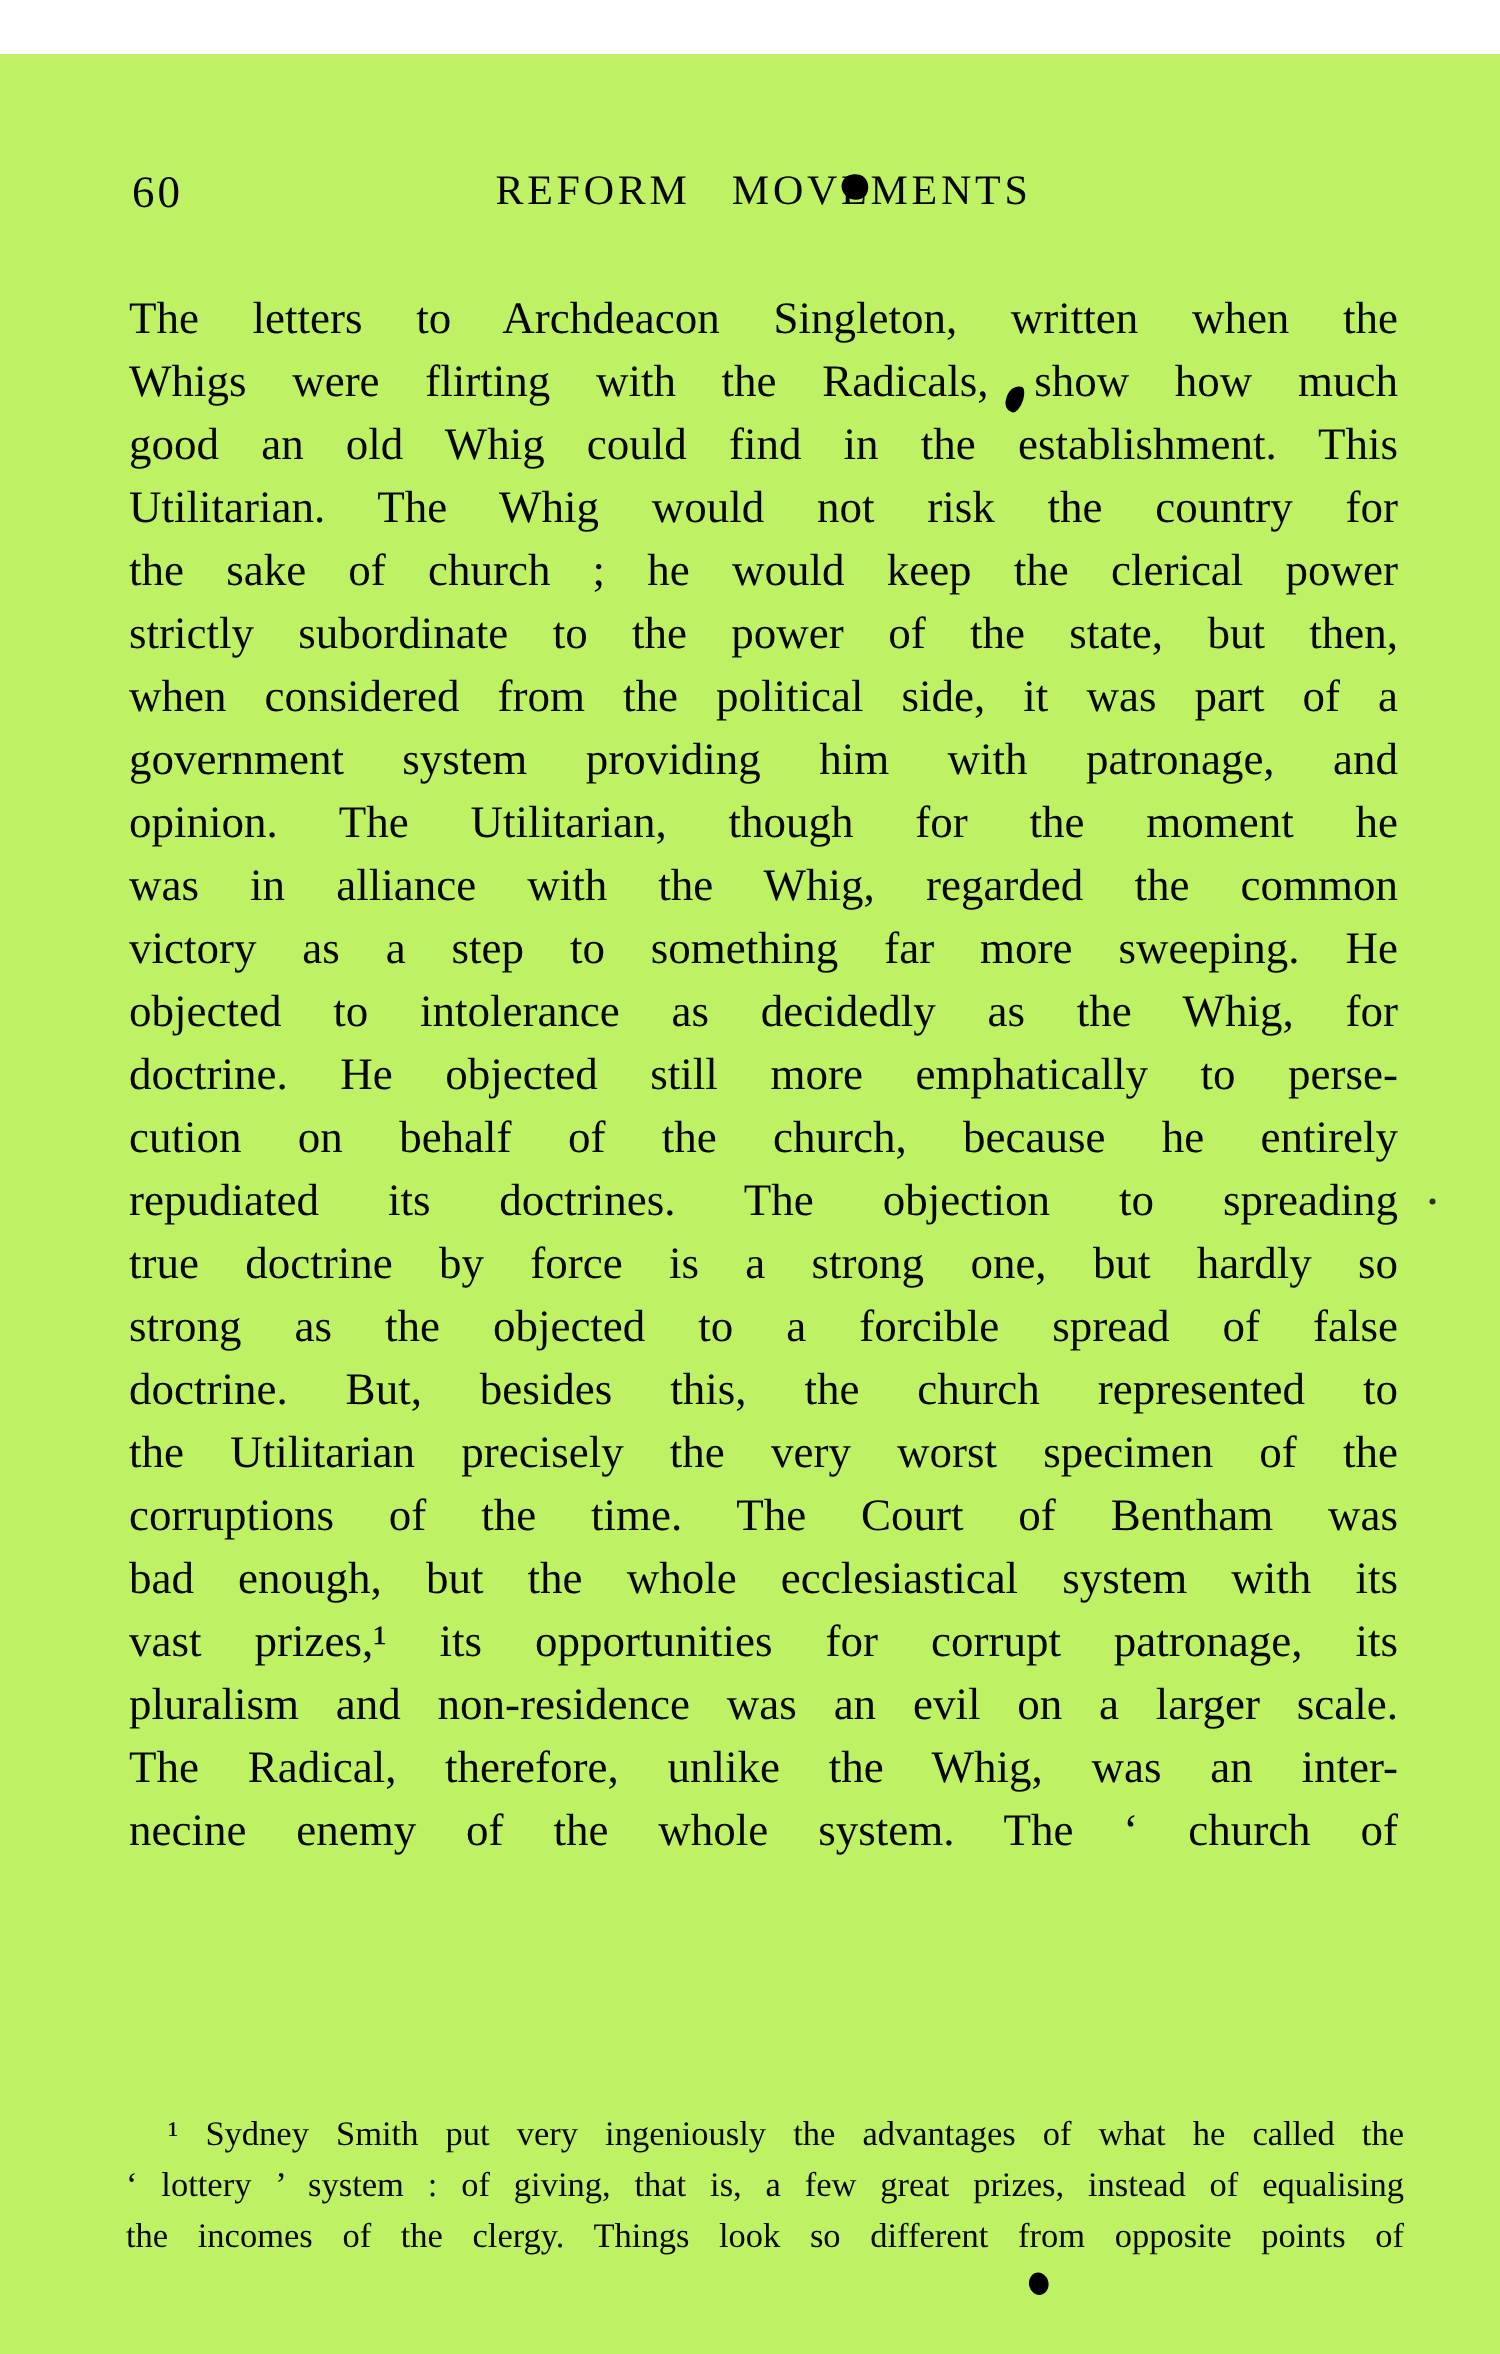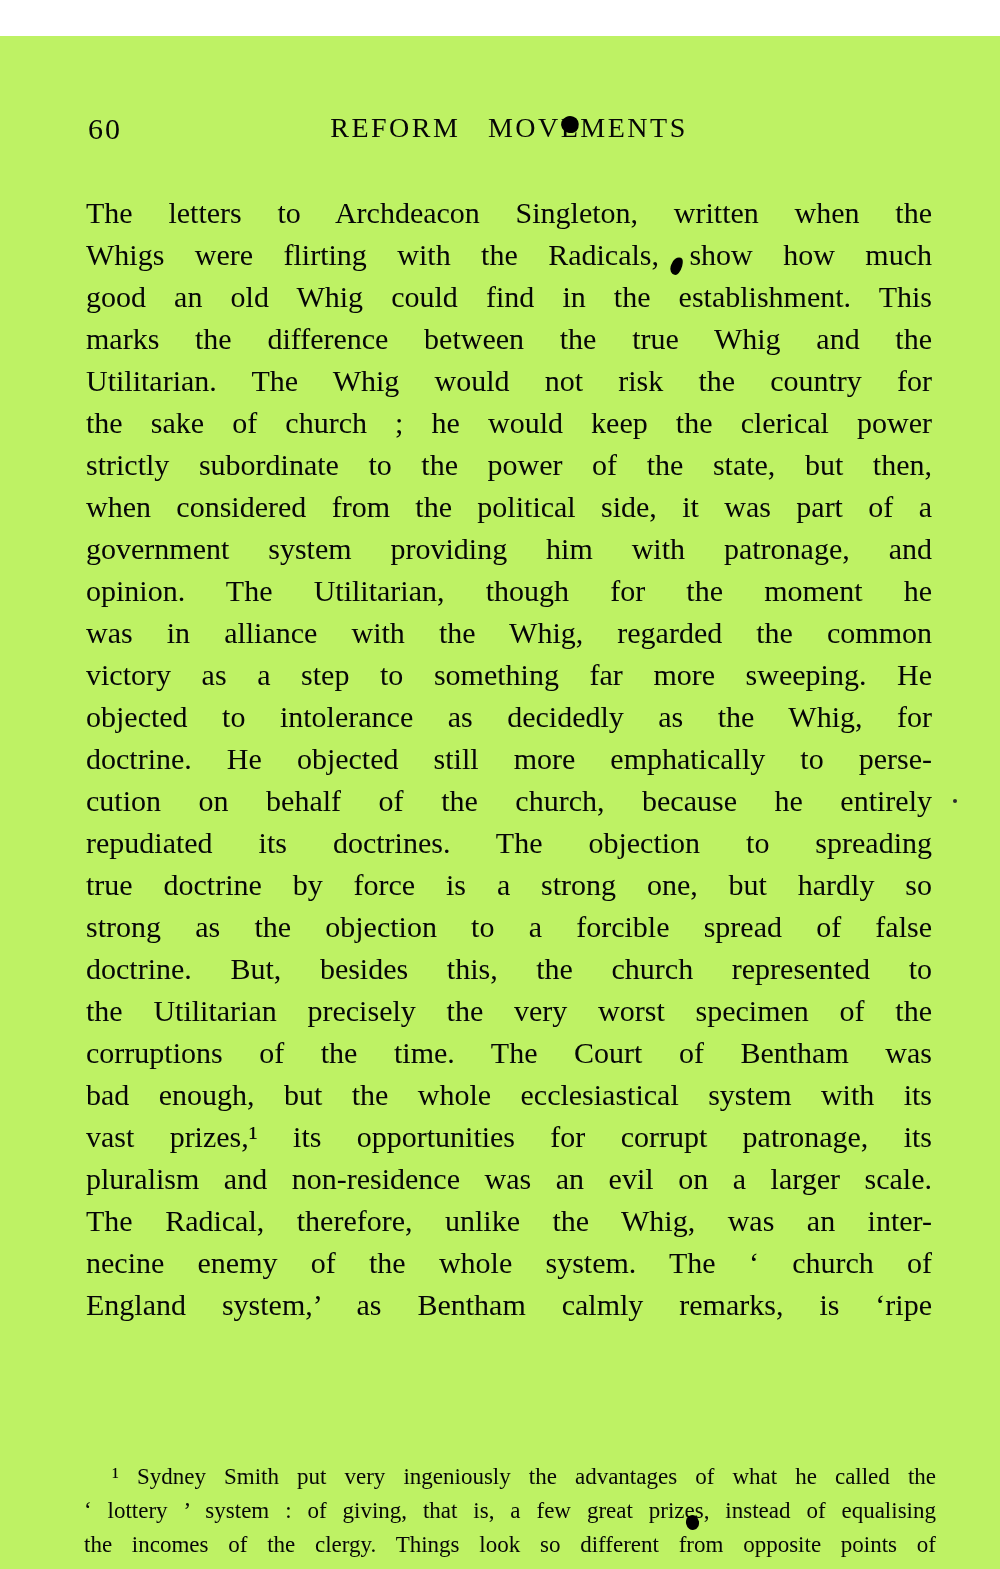--- a/index.html
+++ b/index.html
@@ -55,21 +55,21 @@
     text-align: justify;
     text-align-last: justify;
     white-space: nowrap;
     overflow: visible;
   }
   
   .bline { white-space: normal; }
   
   .footnote {
     position: absolute;
-    top: 1424px;
+    top: 1370px;
     left: 84px;
     width: 852px;
   }
   .fline {
     font-size: 23px;
     line-height: 34px;
     height: 34px;
     text-align: justify;
     text-align-last: justify;
   }
@@ -120,44 +120,42 @@
 
   <div class="header">
     <span class="pagenum">60</span>
     <span class="running-head">REFORM MOVEMENTS</span>
   </div>
 
   <div class="body-text">
     <div class="bline">The letters to Archdeacon Singleton, written when the</div>
     <div class="bline">Whigs were flirting with the Radicals, show how much</div>
     <div class="bline">good an old Whig could find in the establishment. This</div>
-    <div class="bline">marks the difference between the true Whig and the</div>
     <div class="bline">Utilitarian. The Whig would not risk the country for</div>
     <div class="bline">the sake of church ; he would keep the clerical power</div>
     <div class="bline">strictly subordinate to the power of the state, but then,</div>
     <div class="bline">when considered from the political side, it was part of a</div>
     <div class="bline">government system providing him with patronage, and</div>
     <div class="bline">opinion. The Utilitarian, though for the moment he</div>
     <div class="bline">was in alliance with the Whig, regarded the common</div>
     <div class="bline">victory as a step to something far more sweeping. He</div>
     <div class="bline">objected to intolerance as decidedly as the Whig, for</div>
     <div class="bline">doctrine. He objected still more emphatically to perse-</div>
     <div class="bline">cution on behalf of the church, because he entirely</div>
     <div class="bline">repudiated its doctrines. The objection to spreading</div>
     <div class="bline">true doctrine by force is a strong one, but hardly so</div>
-    <div class="bline">strong as the objection to a forcible spread of false</div>
+    <div class="bline">strong as the objected to a forcible spread of false</div>
     <div class="bline">doctrine. But, besides this, the church represented to</div>
     <div class="bline">the Utilitarian precisely the very worst specimen of the</div>
     <div class="bline">corruptions of the time. The Court of Bentham was</div>
     <div class="bline">bad enough, but the whole ecclesiastical system with its</div>
     <div class="bline">vast prizes,¹ its opportunities for corrupt patronage, its</div>
     <div class="bline">pluralism and non-residence was an evil on a larger scale.</div>
     <div class="bline">The Radical, therefore, unlike the Whig, was an inter-</div>
     <div class="bline">necine enemy of the whole system. The ‘ church of</div>
-    <div class="bline">England system,’ as Bentham calmly remarks, is ‘ripe</div>
   </div>
 
   <div class="footnote">
     <div class="fline fn-first">¹ Sydney Smith put very ingeniously the advantages of what he called the</div>
     <div class="fline">‘ lottery ’ system : of giving, that is, a few great prizes, instead of equalising</div>
     <div class="fline">the incomes of the clergy. Things look so different from opposite points of</div>
   </div>
 
   <div class="blot blot-header"></div>
   <div class="blot blot-establishment"></div>

